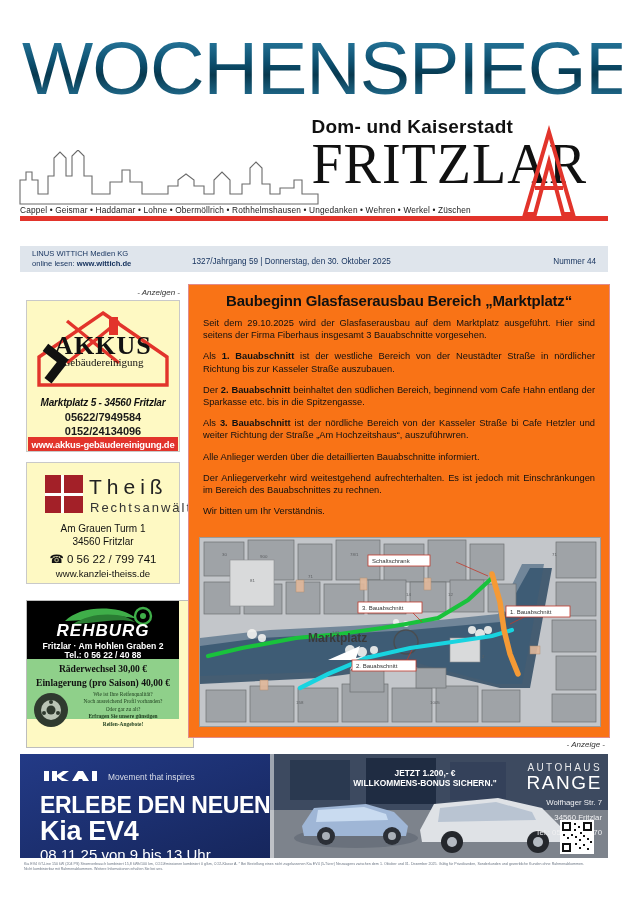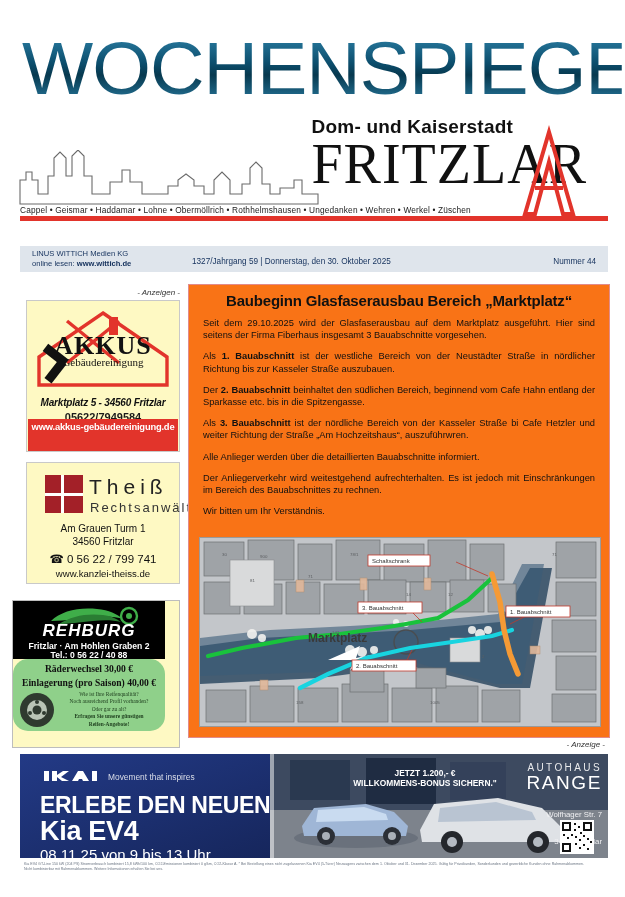--- a/index.html
+++ b/index.html
@@ -88,21 +88,21 @@
     font-family:"Liberation Serif", serif;font-size:11px;color:#111;
   }
   .akkus-addr{
     position:absolute;left:0;top:96px;width:152px;text-align:center;
     font-size:10px;font-weight:bold;color:#111;
     font-family:"Liberation Sans", sans-serif;letter-spacing:-.2px;font-style:italic;
   }
   .akkus-t1{position:absolute;left:0;top:110px;width:152px;text-align:center;font-size:11px;font-weight:bold;}
   .akkus-t2{position:absolute;left:0;top:124px;width:152px;text-align:center;font-size:11px;font-weight:bold;}
   .akkus-web{
-    position:absolute;left:1px;bottom:0;width:150px;height:32px;background:#e2342b;
+    position:absolute;left:1px;bottom:0;width:150px;height:14px;background:#e2342b;
     color:#fff;text-align:center;font-size:9.4px;font-weight:bold;line-height:16px;
     letter-spacing:-.2px;
   }
 
   
   .ad-theiss{left:26px;top:462px;width:152px;height:120px;}
   .theiss-mark{position:absolute;left:18px;top:12px;width:38px;height:38px;background:#a32028;}
   .theiss-mark i{position:absolute;background:#fff;display:block;}
   .theiss-name{
     position:absolute;left:62px;top:12px;font-size:21px;color:#222;
@@ -110,31 +110,31 @@
   }
   .theiss-sub{
     position:absolute;left:63px;top:37px;font-size:13px;color:#333;letter-spacing:2px;
   }
   .theiss-addr{position:absolute;left:0;top:60px;width:152px;text-align:center;font-size:10px;color:#111;}
   .theiss-city{position:absolute;left:0;top:73px;width:152px;text-align:center;font-size:10px;color:#111;}
   .theiss-tel{position:absolute;left:0;top:89px;width:152px;text-align:center;font-size:11.5px;color:#111;}
   .theiss-web{position:absolute;left:0;top:105px;width:152px;text-align:center;font-size:9.6px;color:#111;}
 
   
-  .ad-rehburg{left:12px;top:600px;width:152px;height:132px;padding:7px;border:1px solid #bdbdbd;}
+  .ad-rehburg{left:26px;top:600px;width:152px;height:132px;padding:7px;border:1px solid #bdbdbd;}
   .reh-top{position:absolute;left:0;top:0;width:152px;height:58px;background:#000;}
   .reh-logo{position:absolute;left:0;top:2px;width:152px;height:26px;}
   .reh-word{
     position:absolute;left:0;top:20px;width:152px;text-align:center;
     font-size:17px;font-weight:bold;font-style:italic;color:#fff;letter-spacing:1px;
     font-family:"Liberation Sans", sans-serif;
   }
   .reh-addr{position:absolute;left:0;top:40px;width:152px;text-align:center;font-size:8.6px;font-weight:bold;color:#fff;}
   .reh-tel{position:absolute;left:0;top:49px;width:152px;text-align:center;font-size:8.6px;font-weight:bold;color:#fff;}
-  .reh-green{position:absolute;left:0;top:58px;width:152px;height:72px;background:#8fd08a;border-radius:15px;}
+  .reh-green{position:absolute;left:0;top:58px;width:152px;height:60px;background:#8fd08a;}
   .reh-p1{position:absolute;left:0;top:4px;width:152px;text-align:center;font-size:9.6px;font-weight:bold;color:#111;font-family:"Liberation Serif",serif;}
   .reh-p2{position:absolute;left:0;top:18px;width:152px;text-align:center;font-size:9.6px;font-weight:bold;color:#111;font-family:"Liberation Serif",serif;}
   .reh-tire{position:absolute;left:6px;top:33px;width:36px;height:36px;}
   .reh-small{position:absolute;left:44px;top:32px;width:104px;text-align:center;font-size:5.4px;line-height:7.4px;color:#1d3d1d;font-family:"Liberation Serif",serif;}
   .reh-small b{font-weight:bold;}
 
   
   .article{
     position:absolute;left:188px;top:284px;width:420px;height:452px;
     border:1.5px solid #e28b8b;background:#f97316;
@@ -168,21 +168,21 @@
   .kia-logo{position:absolute;left:22px;top:12px;width:58px;height:20px;}
   .kia-tag{position:absolute;left:88px;top:18px;font-size:8.4px;color:#d9dde8;}
   .kia-h1{position:absolute;left:20px;top:38px;font-size:23px;font-weight:bold;color:#fff;letter-spacing:-.3px;}
   .kia-h2{position:absolute;left:20px;top:62px;font-size:27px;font-weight:bold;color:#fff;letter-spacing:-.3px;}
   .kia-date{position:absolute;left:20px;top:92px;font-size:15px;color:#fff;}
   .kia-bonus1{position:absolute;left:330px;top:14px;width:150px;text-align:center;font-size:8.4px;font-weight:bold;color:#fff;}
   .kia-bonus2{position:absolute;left:318px;top:24px;width:174px;text-align:center;font-size:8.4px;font-weight:bold;color:#fff;}
   .range-box{position:absolute;right:6px;top:8px;width:108px;text-align:right;}
   .range-1{font-size:10px;color:#e9eaec;letter-spacing:2.4px;}
   .range-2{font-size:19px;color:#fff;letter-spacing:1.6px;line-height:20px;}
-  .range-3{font-size:7.8px;color:#f0f0f2;line-height:10px;margin-top:17px;}
+  .range-3{font-size:7.8px;color:#f0f0f2;line-height:10px;margin-top:5px;}
   .qr{position:absolute;right:14px;bottom:4px;width:34px;height:34px;background:#fff;}
   .kia-legal{
     position:absolute;left:24px;top:862px;width:560px;
     font-size:3.6px;line-height:5px;color:#6a7482;text-align:justify;
   }
 </style>
 </head>
 <body>
 
 <div class="page">

